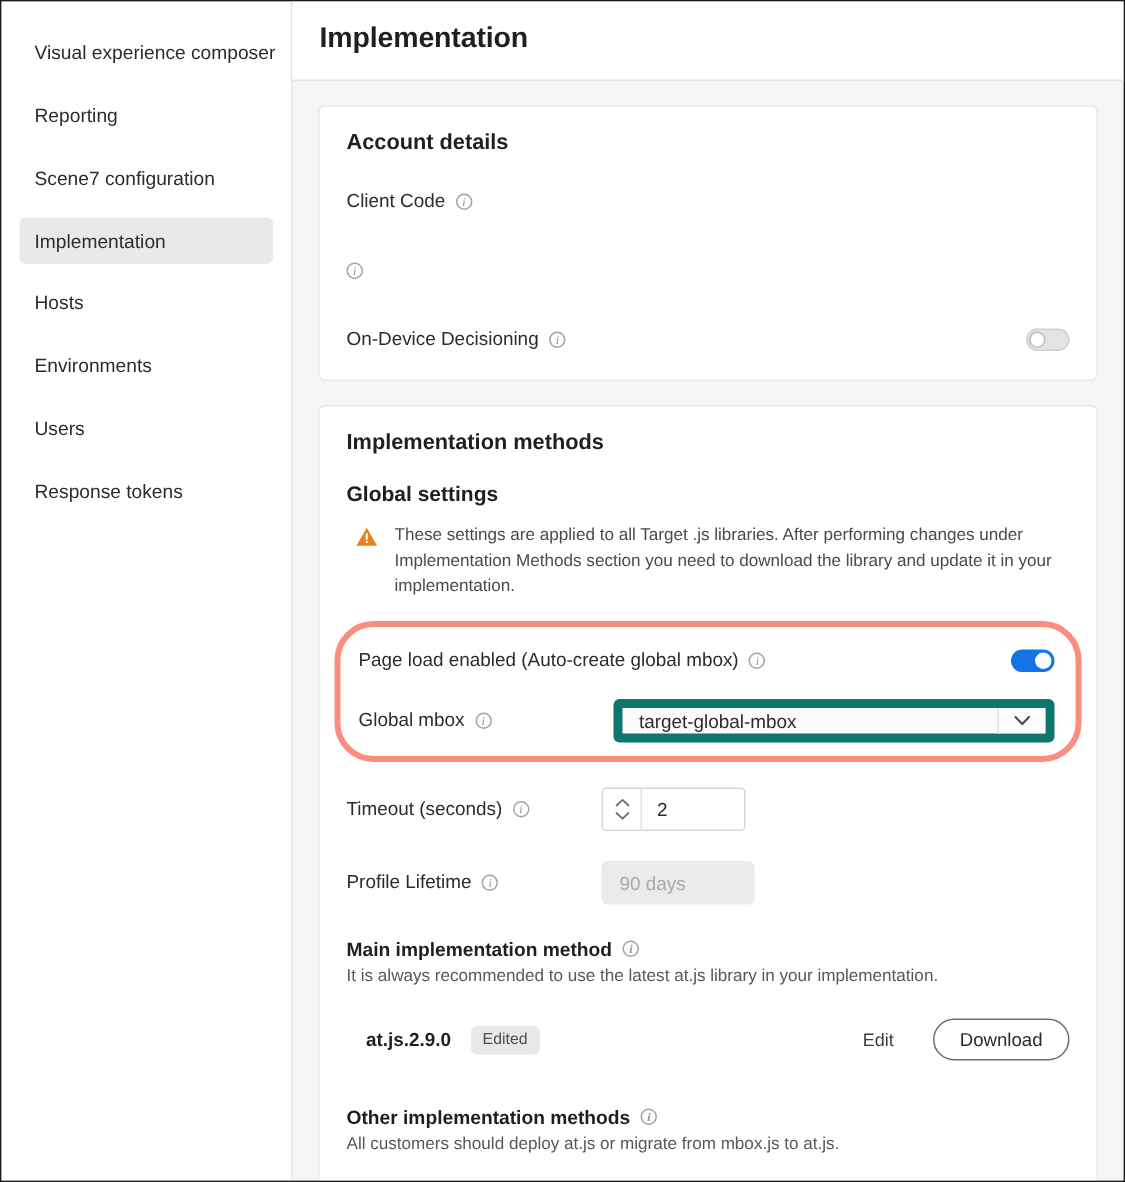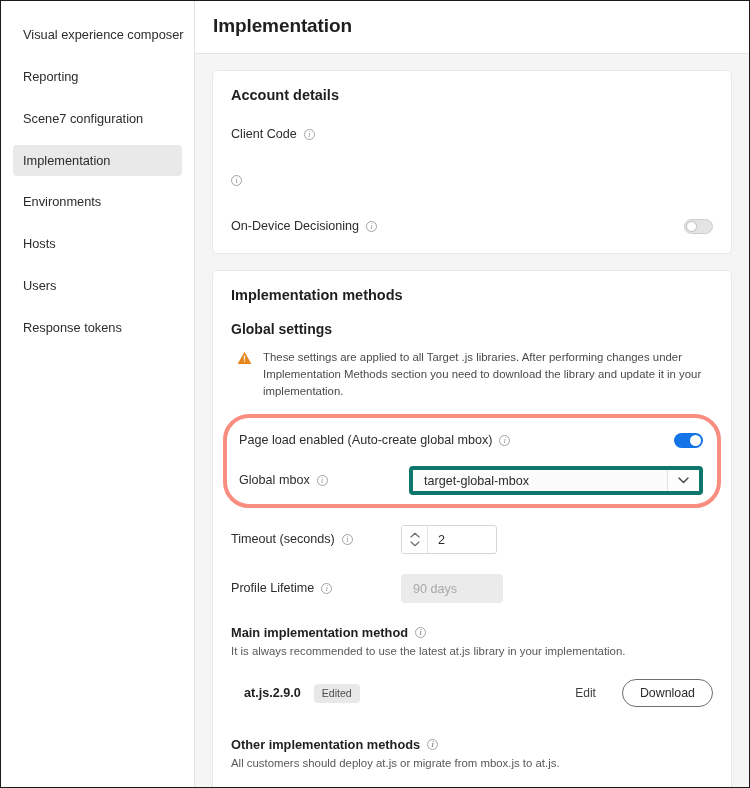--- a/index.html
+++ b/index.html
@@ -167,21 +167,21 @@
   }
   .highlight-box .row { margin-bottom: 13px; }
   .highlight-box .row:last-child { margin-bottom: 0; }
 
   
   .select {
     display: flex;
     align-items: stretch;
     width: 307px;
     height: 29px;
-    border: 4px solid #0f766e;
+    border: 6px solid #0f766e;
     border-radius: 4px;
     background: #fbfbfb;
     overflow: hidden;
     cursor: pointer;
   }
   .select .val {
     flex: 1 1 auto;
     display: flex;
     align-items: center;
     padding-left: 11px;
@@ -303,24 +303,24 @@
     <div class="nav-item">
       <span>Reporting</span>
     </div>
     <div class="nav-item">
       <span>Scene7 configuration</span>
     </div>
     <div class="nav-item selected">
       <span>Implementation</span>
     </div>
     <div class="nav-item">
+      <span>Hosts</span>
+    </div>
+    <div class="nav-item">
       <span>Environments</span>
-    </div>
-    <div class="nav-item">
-      <span>Hosts</span>
     </div>
     <div class="nav-item">
       <span>Users</span>
     </div>
     <div class="nav-item">
       <span>Response tokens</span>
     </div>
   </nav>
 
   <section class="pane">

